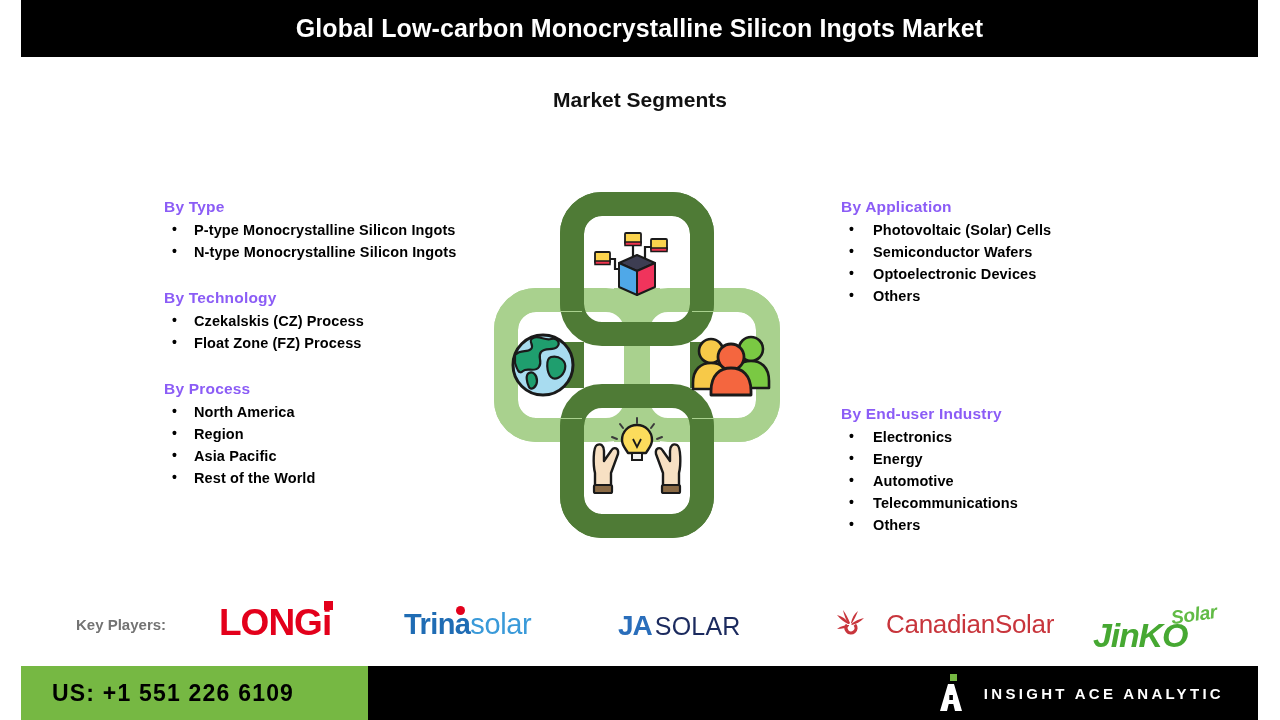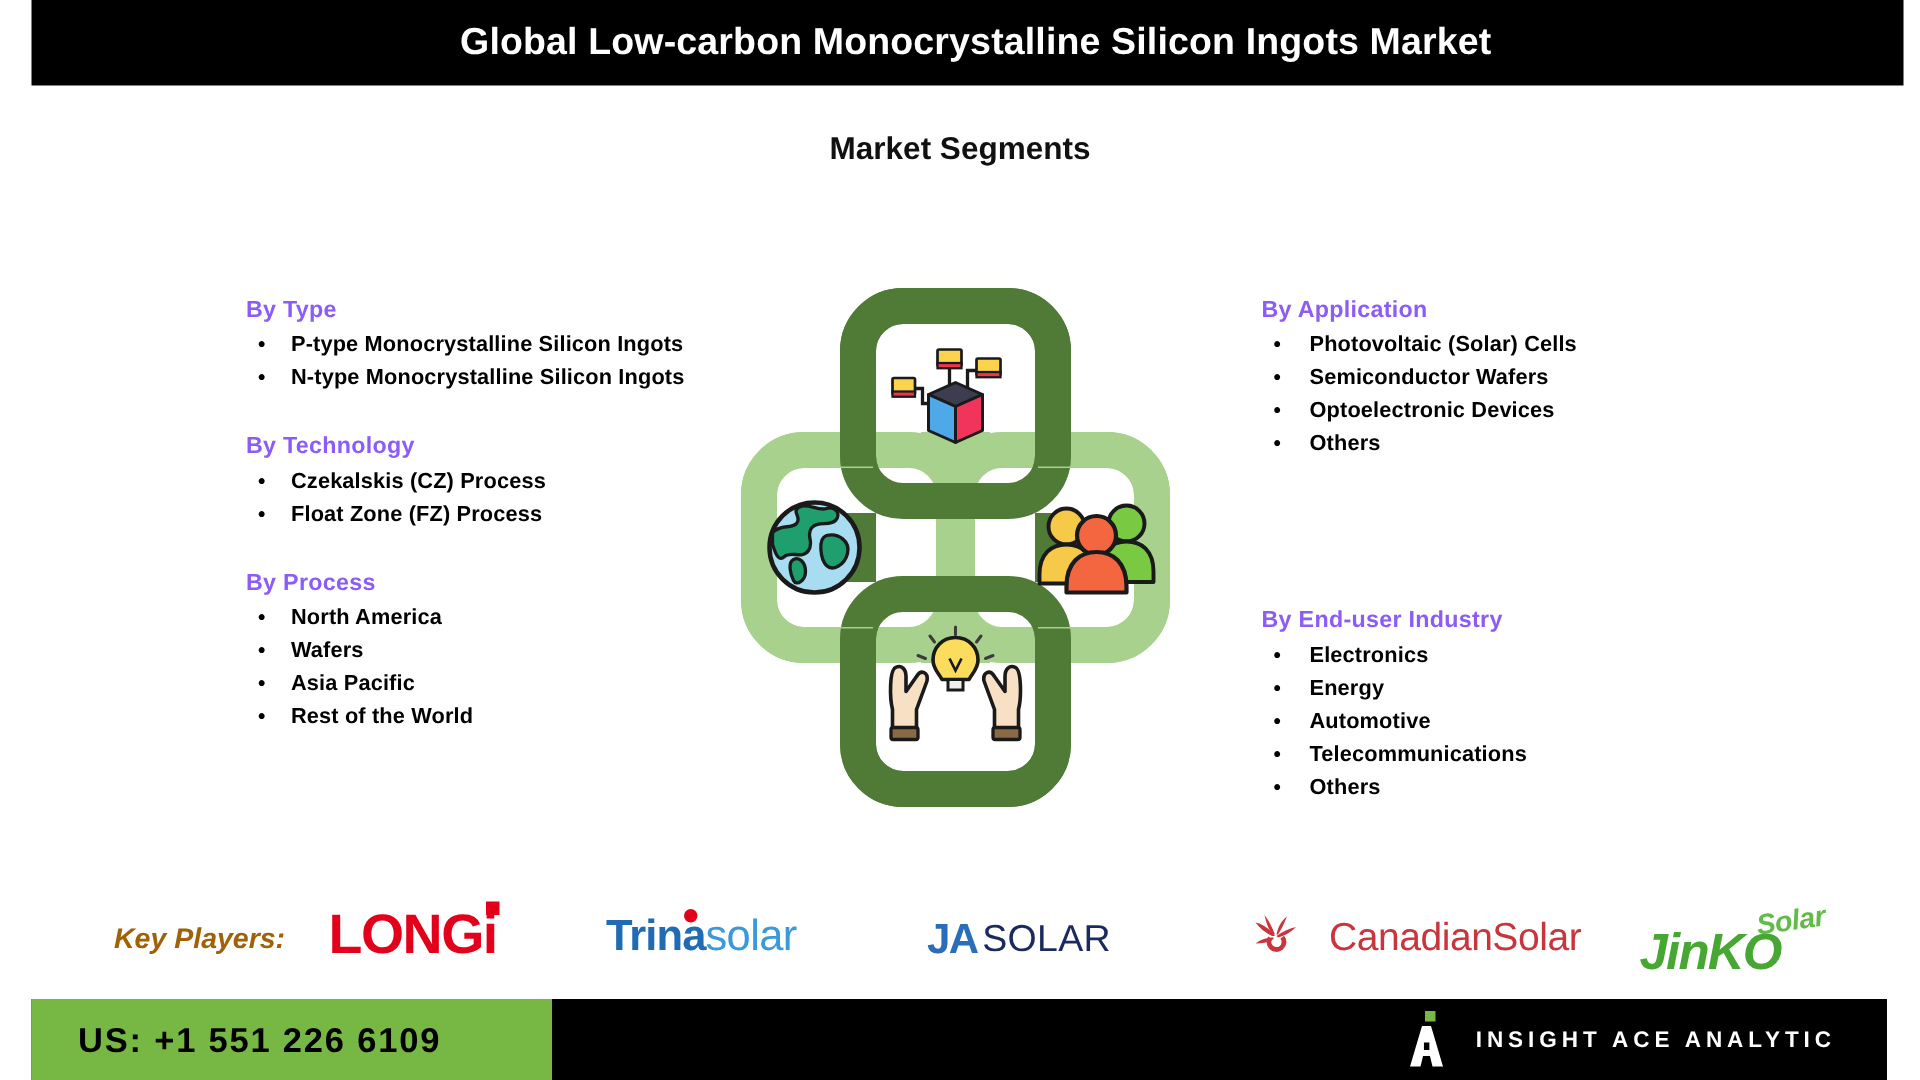--- a/index.html
+++ b/index.html
@@ -19,21 +19,20 @@
   .header-bar {
     position: absolute;
     left: 21px;
     top: 0;
     width: 1237px;
     height: 57px;
     background: #000000;
     display: flex;
     align-items: center;
     justify-content: center;
-    padding-left: 11px;
   }
   .header-title {
     color: #ffffff;
     font-size: 25px;
     font-weight: bold;
     letter-spacing: 0.1px;
     white-space: nowrap;
   }
 
   
@@ -109,24 +108,23 @@
     position: absolute;
     left: 0;
     top: 596px;
     width: 1280px;
     height: 62px;
   }
   .key-players-label {
     position: absolute;
     left: 76px;
     top: 20px;
-    font-size: 19px;
-    font-weight: bold;
-    font-style: italic;
-    color: #a16207;
+    font-size: 15px;
+    font-weight: bold;
+    color: #737373;
   }
   .logo {
     position: absolute;
     display: flex;
     align-items: center;
     white-space: nowrap;
   }
 
   
   .logo-longi { left: 219px; top: 8px; justify-content: center; }
@@ -302,21 +300,21 @@
     <ul class="seg-list">
       <li class="seg-item"><span class="bullet">•</span><span>Czekalskis (CZ) Process</span></li>
       <li class="seg-item"><span class="bullet">•</span><span>Float Zone (FZ) Process</span></li>
     </ul>
   </div>
 
   <div class="seg-block" style="margin-top:26px;">
     <div class="seg-heading">By Process</div>
     <ul class="seg-list">
       <li class="seg-item"><span class="bullet">•</span><span>North America</span></li>
-      <li class="seg-item"><span class="bullet">•</span><span>Wafers</span></li>
+      <li class="seg-item"><span class="bullet">•</span><span>Region</span></li>
       <li class="seg-item"><span class="bullet">•</span><span>Asia Pacific</span></li>
       <li class="seg-item"><span class="bullet">•</span><span>Rest of the World</span></li>
     </ul>
   </div>
 
 </div>
 
 <div class="col-right">
 
   <div class="seg-block">

